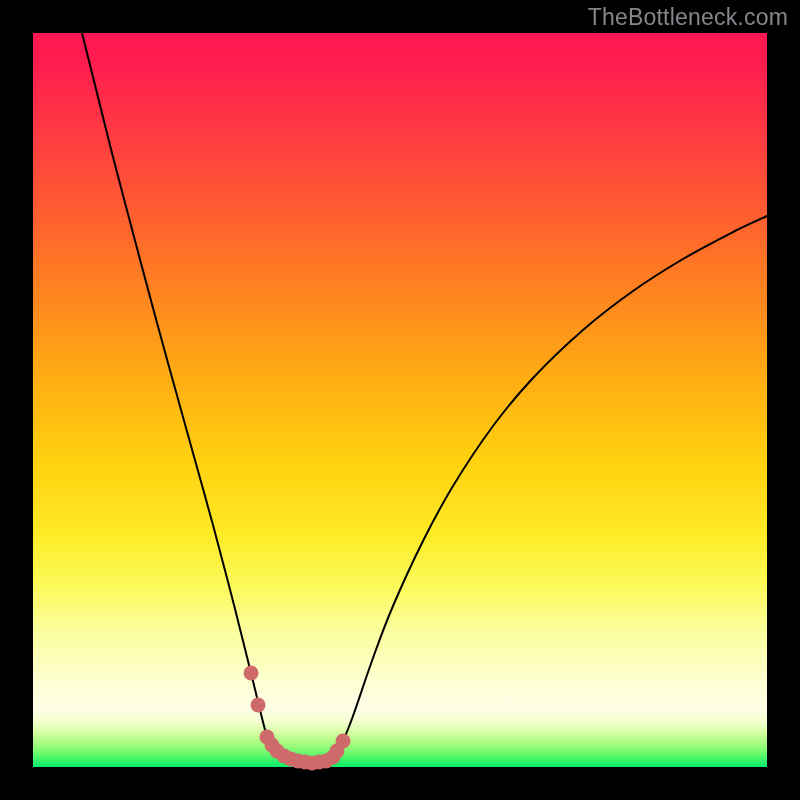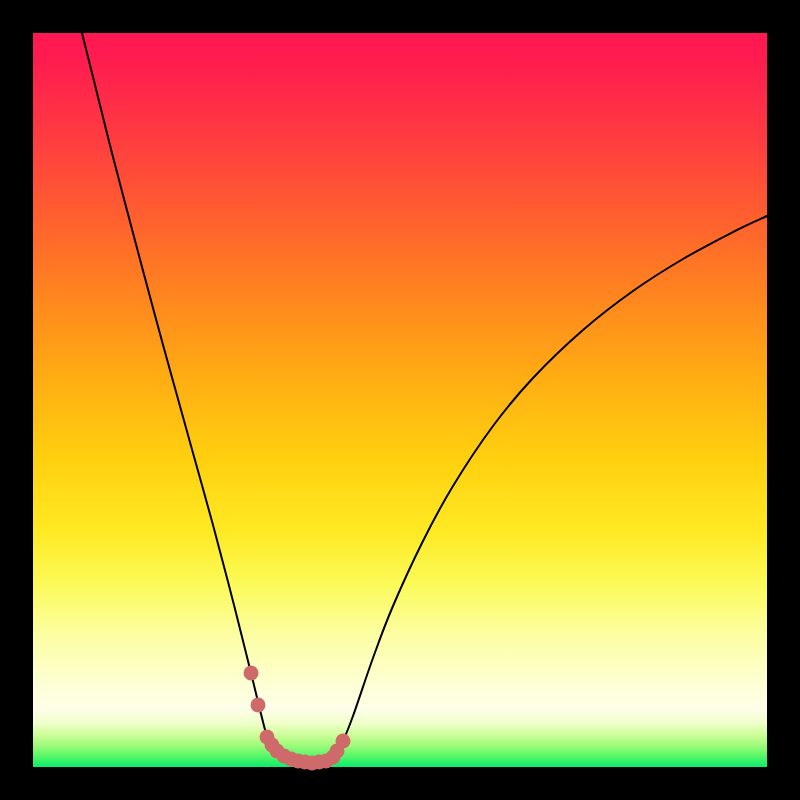--- a/index.html
+++ b/index.html
@@ -86,13 +86,14 @@
         <circle cx="265" cy="728" r="7.5" fill="#cf6a6b"></circle>
         <circle cx="272" cy="729" r="7.5" fill="#cf6a6b"></circle>
         <circle cx="279" cy="730" r="7.5" fill="#cf6a6b"></circle>
         <circle cx="286" cy="729" r="7.5" fill="#cf6a6b"></circle>
         <circle cx="293" cy="728" r="7.5" fill="#cf6a6b"></circle>
         <circle cx="300" cy="724" r="7.5" fill="#cf6a6b"></circle>
         <circle cx="304" cy="718" r="7.5" fill="#cf6a6b"></circle>
         <circle cx="310" cy="708" r="7.5" fill="#cf6a6b"></circle>
       </g>
   </svg>
+  <div class="watermark">TheBottleneck.com</div>
 </div>
 
 </body></html>

